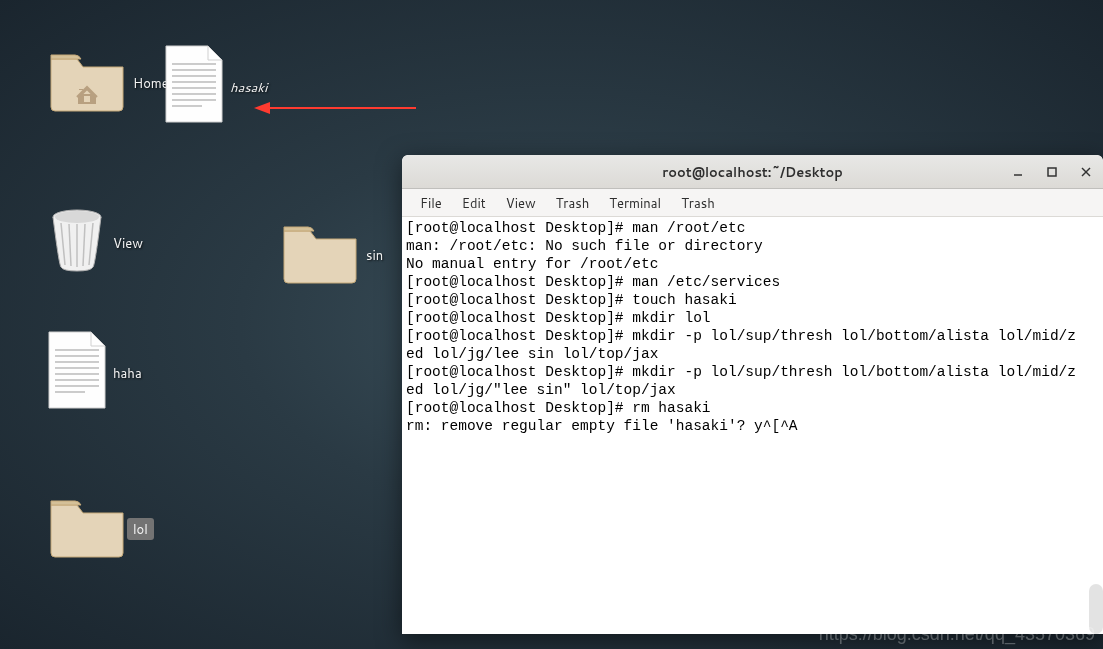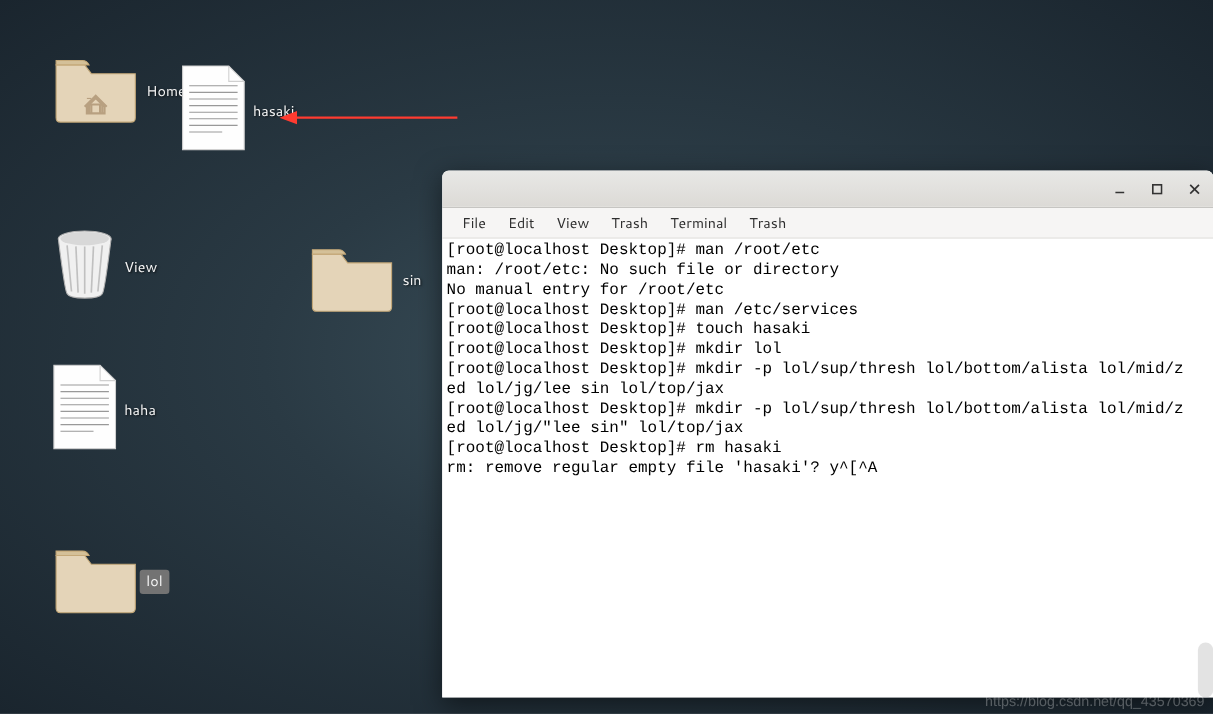--- a/index.html
+++ b/index.html
@@ -134,21 +134,21 @@
       width: 14px;
       height: 50px;
       background: #d0d0d0;
       border-radius: 7px;
       opacity: 0.6;
     }
     .watermark {
       position: absolute;
       right: 8px;
       bottom: 4px;
-      font-size: 13px;
+      font-size: 18px;
       color: rgba(255,255,255,0.28);
       font-family: sans-serif;
     }
     
     .doc-lines { stroke: #999; stroke-width: 1; }
   </style>
 </head>
 <body>
 
 <div class="desktop-icon" style="left:47px; top:40px;">
@@ -158,21 +158,21 @@
       <path d="M4 10 L28 10 Q32 10 34 14 L4 14 Z" fill="#d4c098" stroke="#c4a878" stroke-width="1"></path>
       <path d="M32 52 L40 44 L48 52 L48 58 L32 58 Z M36 50 L36 58 M44 50 L44 58" fill="none" stroke="#b8a080" stroke-width="2"></path>
       <rect x="32" y="44" width="4" height="1" fill="#b8a080"></rect>
       <path d="M30 52 L40 42 L50 52" fill="none" stroke="#b8a080" stroke-width="2"></path>
       <path d="M34 58 L34 50 L46 50 L46 58" fill="none" stroke="#b8a080" stroke-width="2"></path>
     </svg>
   </div>
   <span class="icon-label">Home</span>
 </div>
 
-<div class="desktop-icon" style="left:164px; top:58px;">
+<div class="desktop-icon" style="left:164px; top:44px;font-style:italic;">
   <div class="icon-image">
     <svg class="doc-svg" viewBox="0 0 60 80">
       <path d="M2 2 L44 2 L58 16 L58 78 L2 78 Z" fill="#fefefe" stroke="#d0d0d0" stroke-width="1"></path>
       <path d="M44 2 L44 16 L58 16" fill="none" stroke="#d0d0d0" stroke-width="1"></path>
       <line class="doc-lines" x1="8" y1="20" x2="52" y2="20"></line>
       <line class="doc-lines" x1="8" y1="26" x2="52" y2="26"></line>
       <line class="doc-lines" x1="8" y1="32" x2="52" y2="32"></line>
       <line class="doc-lines" x1="8" y1="38" x2="52" y2="38"></line>
       <line class="doc-lines" x1="8" y1="44" x2="52" y2="44"></line>
       <line class="doc-lines" x1="8" y1="50" x2="52" y2="50"></line>
@@ -239,20 +239,21 @@
 
 <div class="arrow">
   <svg width="162" height="14" viewBox="0 0 162 14">
     <line x1="162" y1="7" x2="14" y2="7" stroke="#ff3b30" stroke-width="2"></line>
     <polygon points="0,7 16,1 16,13" fill="#ff3b30"></polygon>
   </svg>
 </div>
 
 <div class="terminal-window">
   <div class="titlebar">
+    <span class="win-title">root@localhost:~/Desktop</span>
     <div class="win-controls">
       <div class="win-btn">
         <svg width="10" height="10" viewBox="0 0 10 10">
             <line x1="1" y1="8" x2="9" y2="8" stroke="#333" stroke-width="1.5"></line>
           </svg>
       </div>
       <div class="win-btn">
         <svg width="10" height="10" viewBox="0 0 10 10">
             <rect x="1" y="1" width="8" height="8" fill="none" stroke="#333" stroke-width="1.5"></rect>
           </svg>

